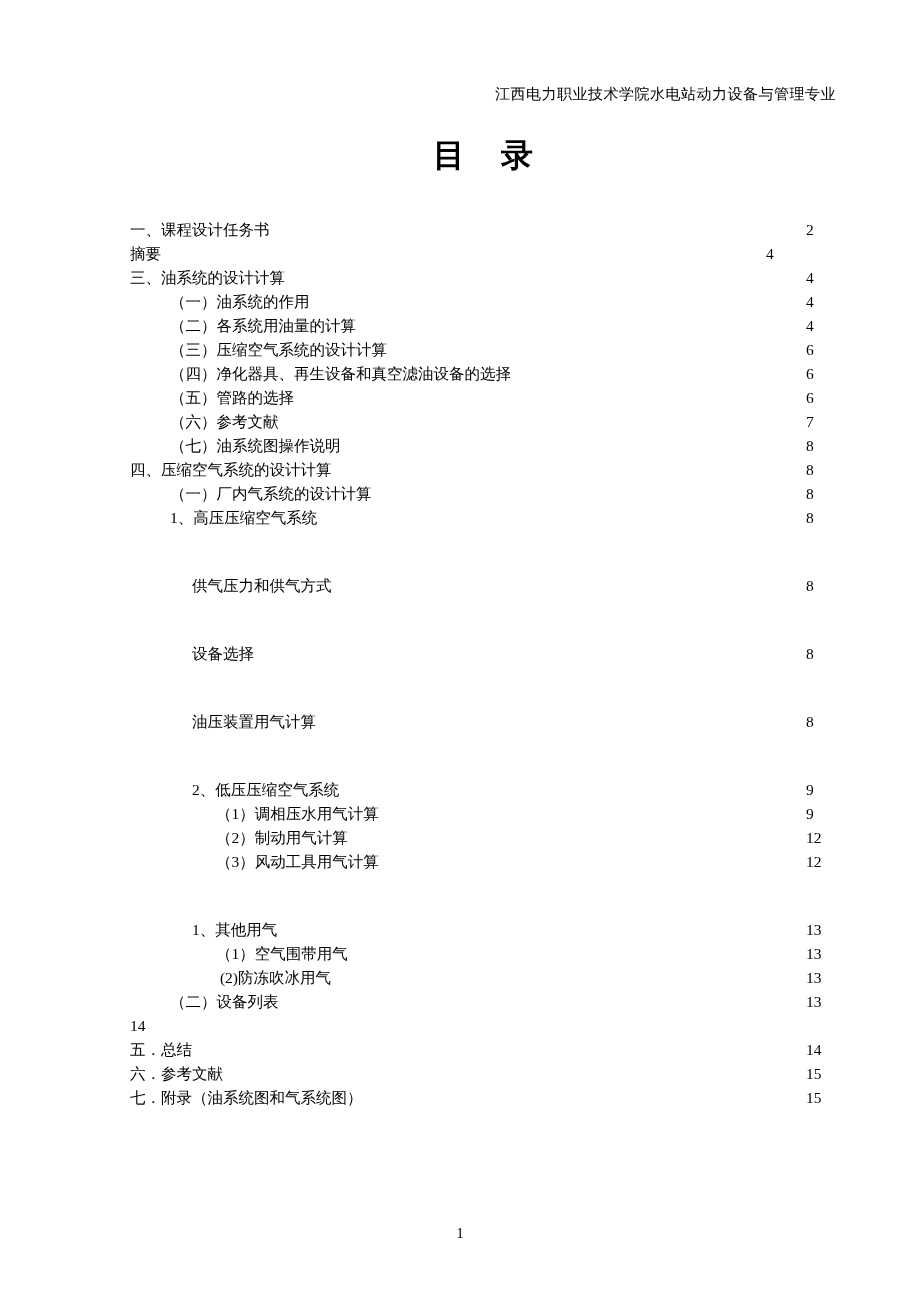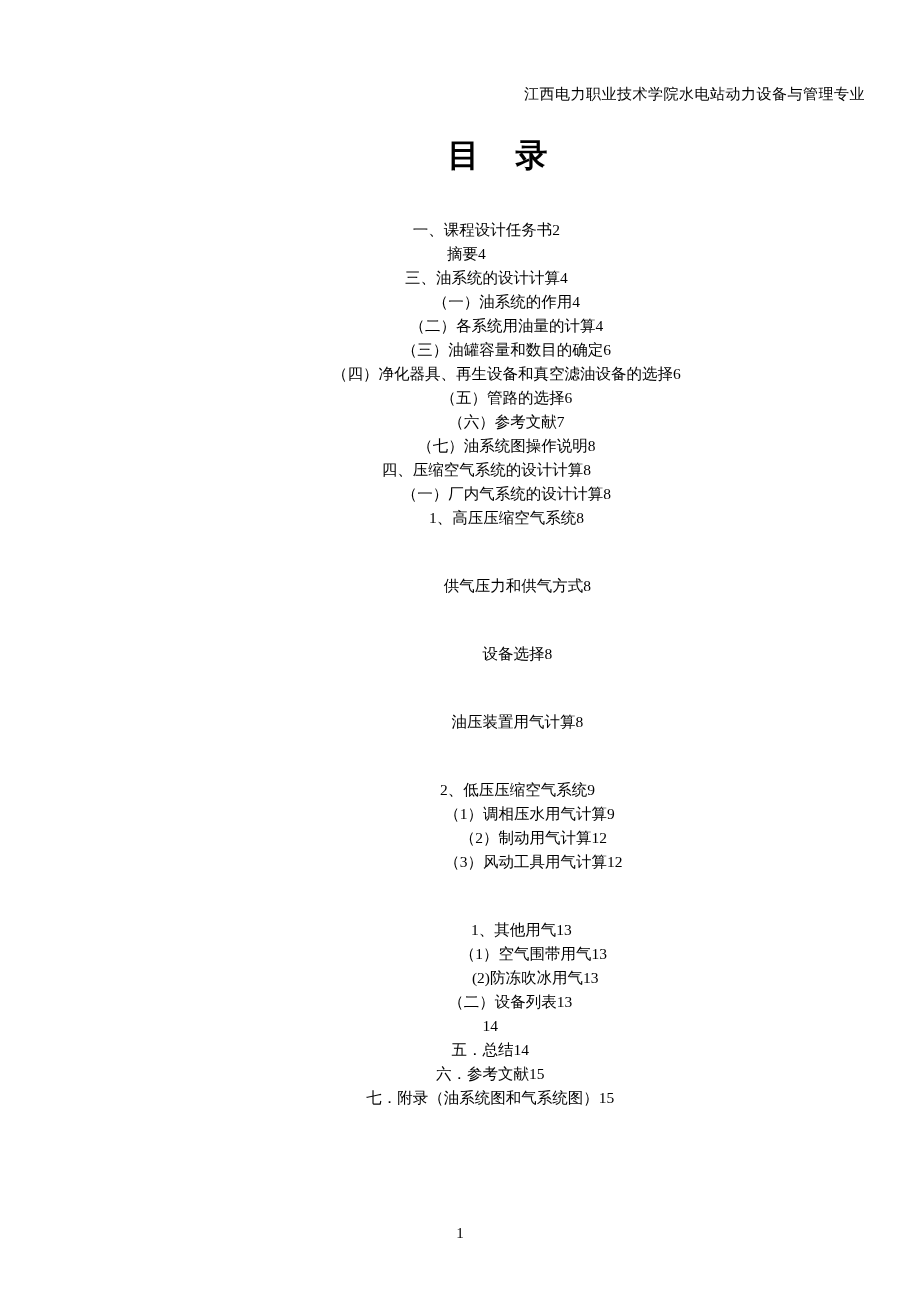--- a/index.html
+++ b/index.html
@@ -9,21 +9,21 @@
     }
     body {
       width: 920px;
       height: 1302px;
       background: #ffffff;
       font-family: "SimSun", "宋体", serif;
       color: #000000;
       position: relative;
     }
     .page {
-      padding: 85px 55px 0 130px;
+      padding: 85px 84px 0 130px;
     }
     .header-line {
       text-align: right;
       font-size: 15px;
       margin-bottom: 30px;
       letter-spacing: 0.5px;
     }
     .title {
       text-align: center;
       font-size: 32px;
@@ -34,21 +34,21 @@
     .title-chars {
       display: inline-flex;
       gap: 36px;
     }
     .toc {
       font-size: 15.5px;
       line-height: 1.55;
     }
     .toc-row {
       display: flex;
-      justify-content: center;
+      justify-content: space-between;
       align-items: baseline;
       margin-bottom: 0px;
     }
     .toc-label {
       white-space: pre;
     }
     .toc-page {
       min-width: 30px;
       text-align: left;
     }
@@ -96,21 +96,21 @@
       </div>
       <div class="toc-row">
         <span class="toc-label indent-1">（一）油系统的作用</span>
         <span class="toc-page">4</span>
       </div>
       <div class="toc-row">
         <span class="toc-label indent-1">（二）各系统用油量的计算</span>
         <span class="toc-page">4</span>
       </div>
       <div class="toc-row">
-        <span class="toc-label indent-1">（三）油罐容量和数目的确定</span>
+        <span class="toc-label indent-1">（三）压缩空气系统的设计计算</span>
         <span class="toc-page">6</span>
       </div>
       <div class="toc-row">
         <span class="toc-label indent-1">（四）净化器具、再生设备和真空滤油设备的选择</span>
         <span class="toc-page">6</span>
       </div>
       <div class="toc-row">
         <span class="toc-label indent-1">（五）管路的选择</span>
         <span class="toc-page">6</span>
       </div>

